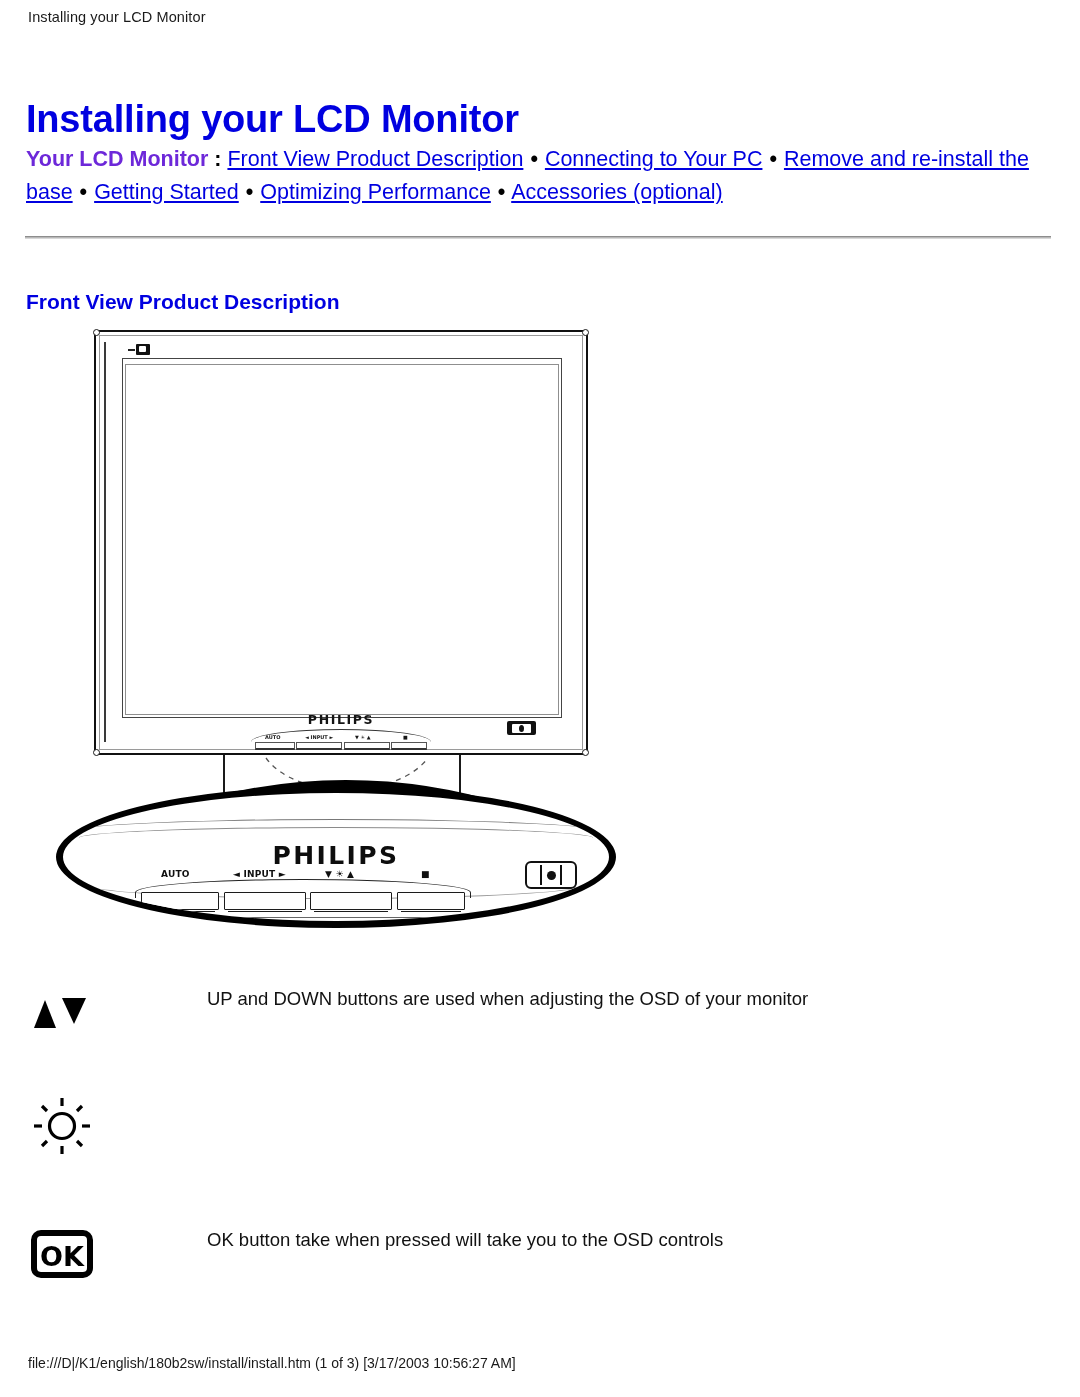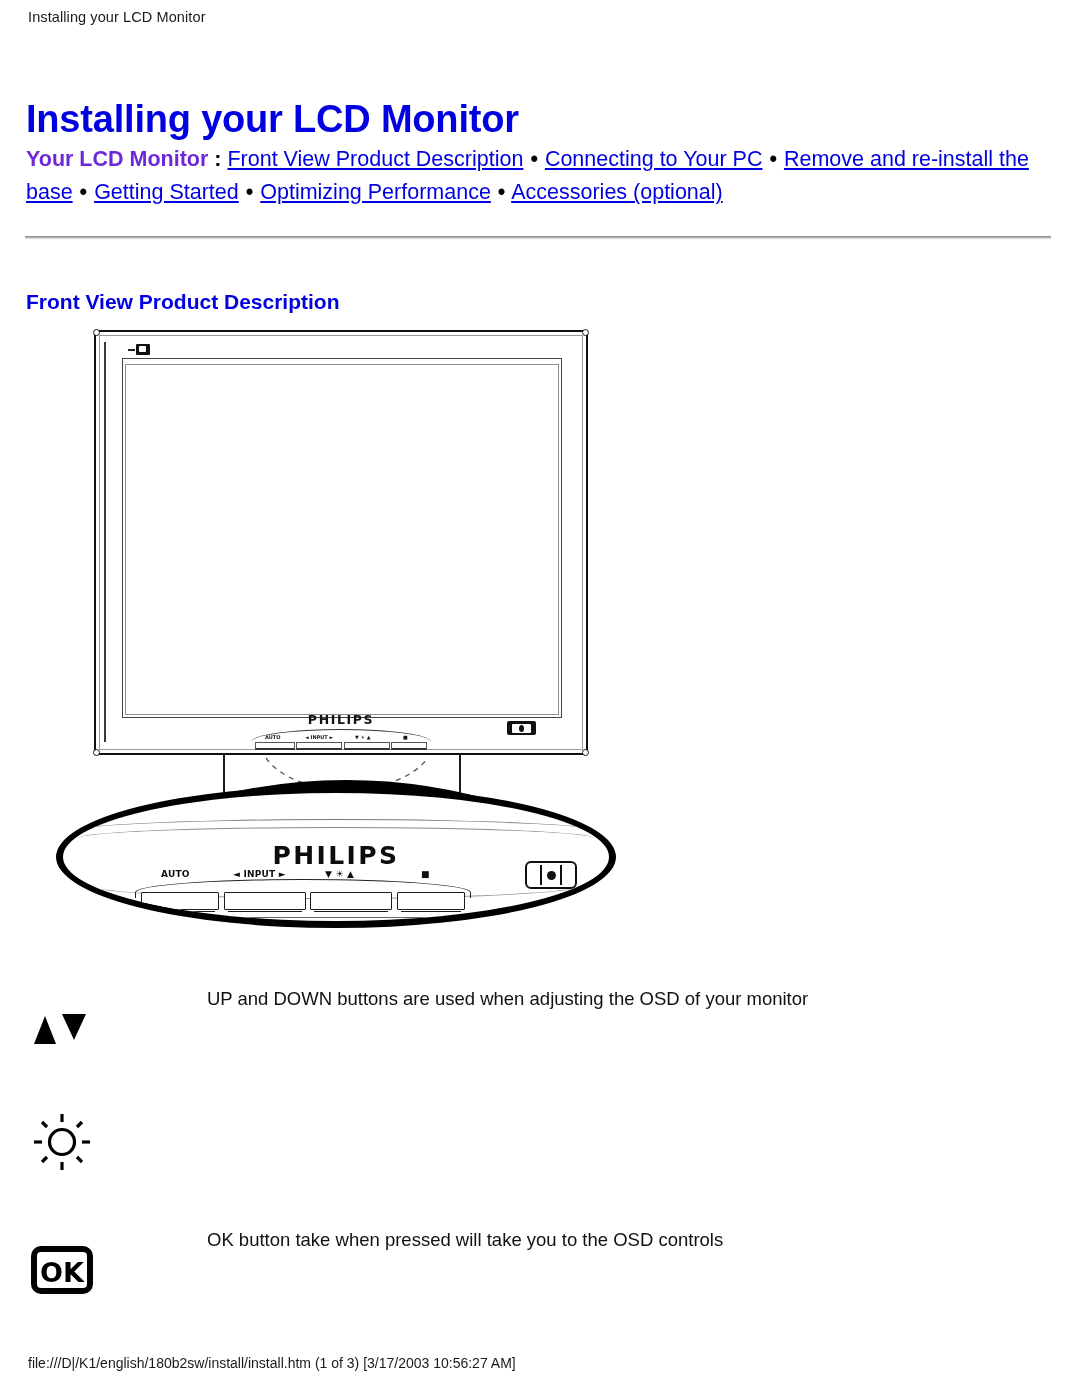--- a/index.html
+++ b/index.html
@@ -475,21 +475,21 @@
     width: 1080px;
   }
   .desc-row {
     position: relative;
     min-height: 74px;
     margin-top: 36px;
   }
   .desc-row .icon-cell {
     position: absolute;
     left: 30px;
-    top: 16px;
+    top: 0;
     width: 84px;
     height: 62px;
   }
   .desc-row .text-cell {
     position: absolute;
     left: 207px;
     top: 0;
     width: 740px;
     font-size: 18.5px;
     line-height: 26px;

